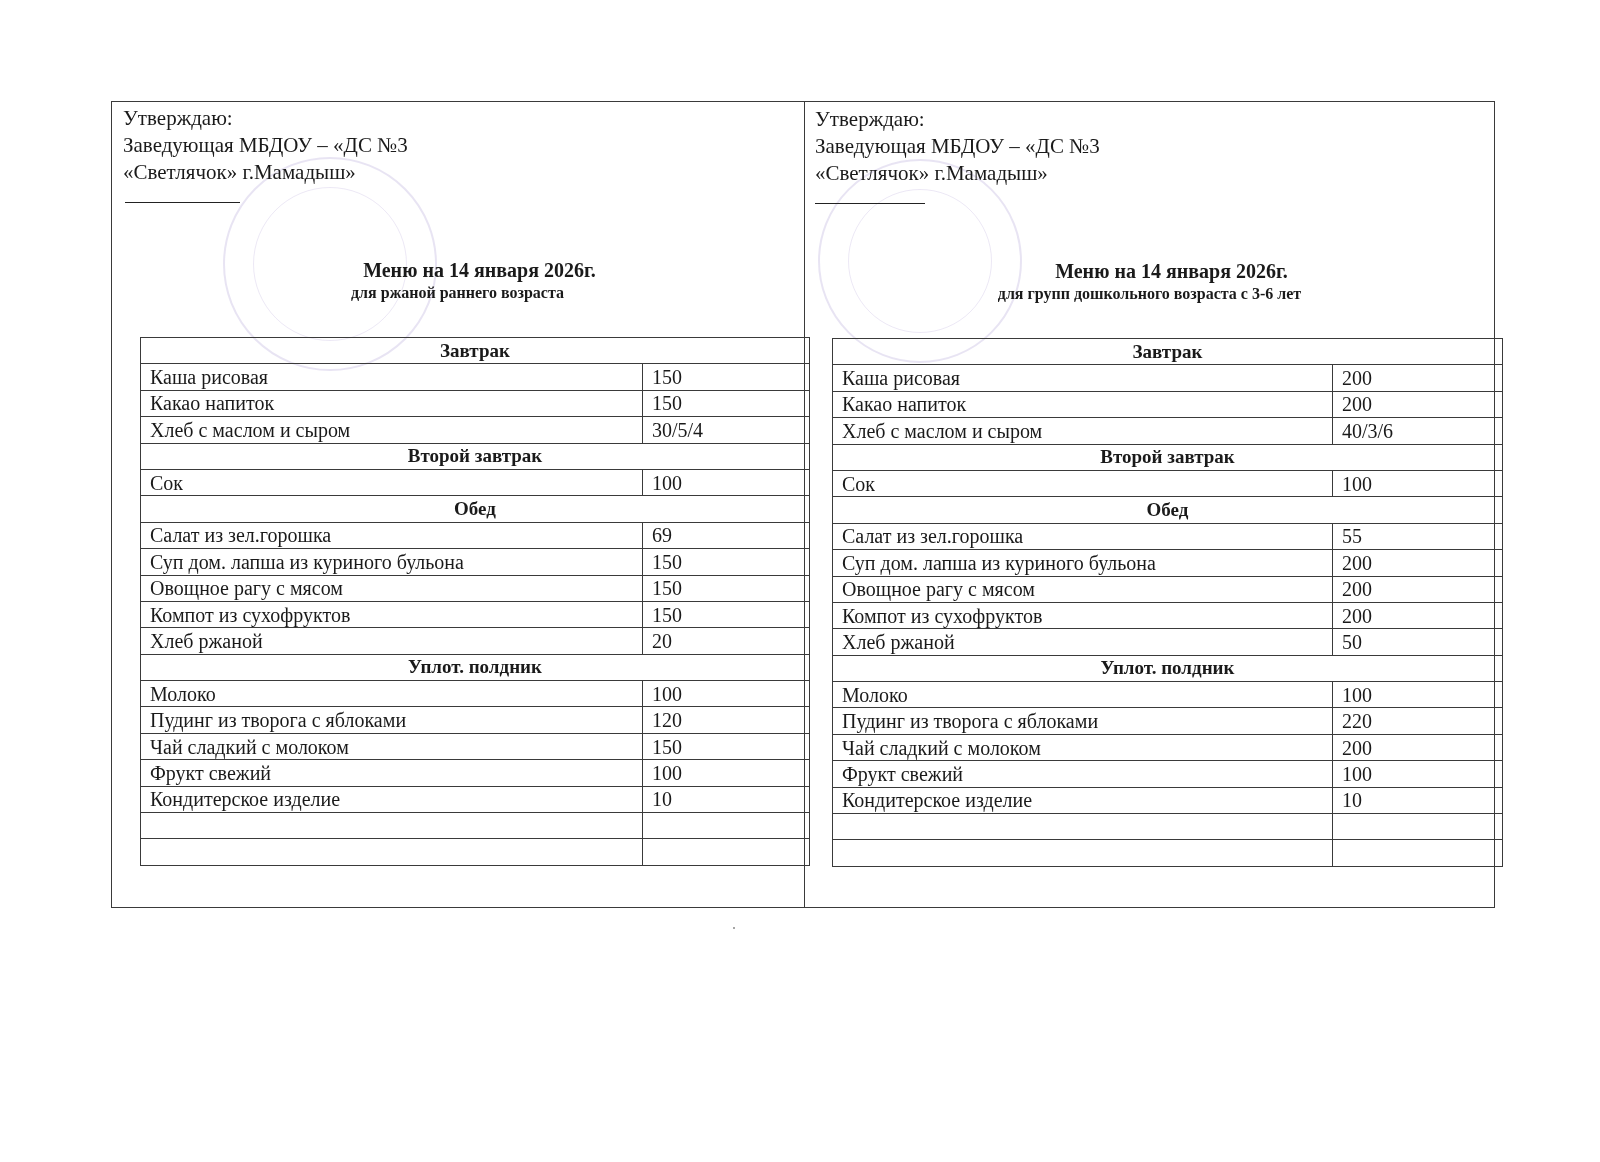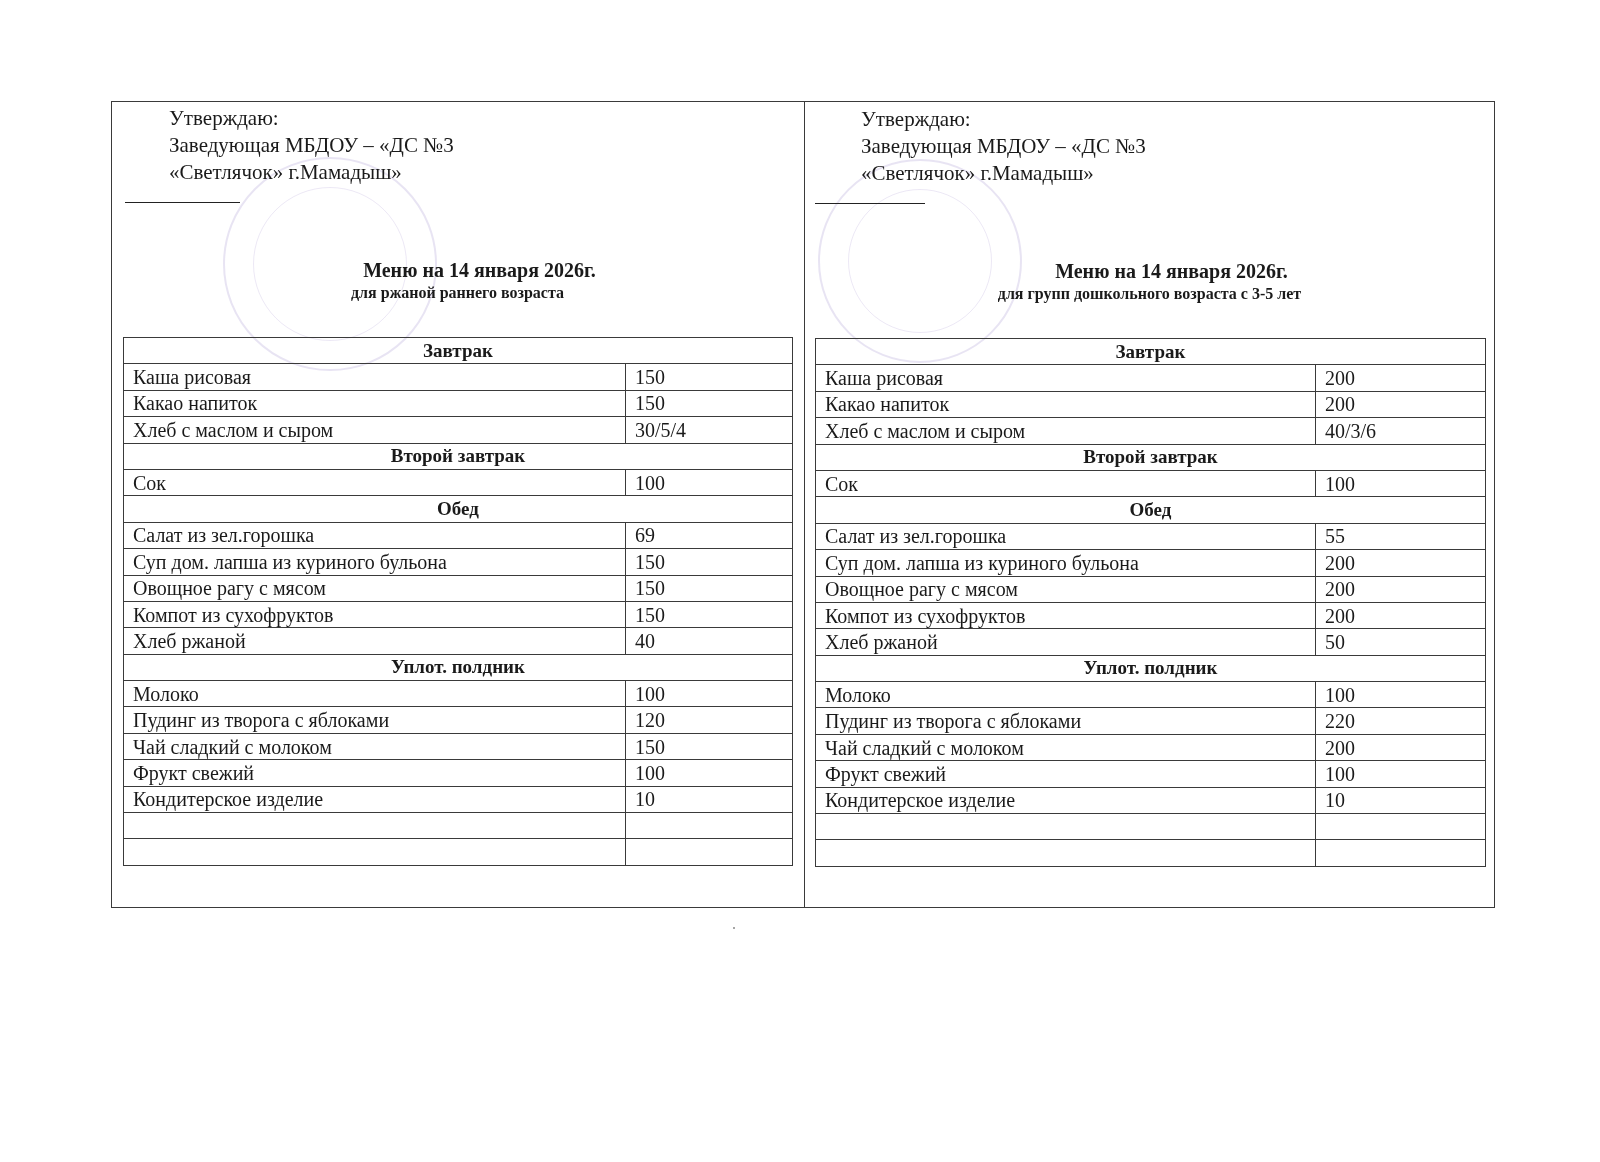--- a/index.html
+++ b/index.html
@@ -7,30 +7,30 @@
          font-family: "Liberation Serif", "DejaVu Serif", serif; color: #1a1a1a; }
   .frame { position: absolute; left: 111px; top: 101px; width: 1384px; height: 807px;
            border: 1.5px solid #3a3a3a; box-sizing: border-box; }
   .divider { position: absolute; left: 804px; top: 101px; width: 0; height: 807px;
              border-left: 1.5px solid #3a3a3a; }
   .panel { position: absolute; top: 101px; height: 807px; }
   .panel.left { left: 111px; width: 693px; }
   .panel.right { left: 804px; width: 691px; }
   .approve { position: absolute; left: 12px; top: 4px; font-size: 21px; line-height: 27px; }
   .approve.r { left: 11px; top: 5px; }
-  .approve div { white-space: nowrap; margin-left: 46px; }
+  .approve div { white-space: nowrap; }
   .sigline { position: absolute; left: 14px; top: 101px; width: 115px; border-top: 1.3px solid #222; }
   .sigline.r { left: 11px; top: 102px; width: 110px; }
   .stamp { position: absolute; border: 2px solid rgba(150,130,200,0.22); border-radius: 50%; }
   .stamp::after { content: ""; position: absolute; left: 28px; top: 28px; right: 28px; bottom: 28px;
                   border: 1.5px solid rgba(150,130,200,0.18); border-radius: 50%; }
   .title { position: absolute; left: 0; width: 100%; text-align: center; font-weight: bold; }
   .title .t1 { font-size: 20px; line-height: 24px; padding-left: 44px; }
   .title .t2 { font-size: 16px; line-height: 22px; }
-  table.menu { position: absolute; border-collapse: collapse; font-size: 20px; }
+  table.menu { position: absolute; border-collapse: collapse; font-size: 20px; margin-left: 17px; }
   table.menu td { border: 1.3px solid #3a3a3a; height: 25.4px; padding: 0 0 0 9px; line-height: 24px;
                   vertical-align: middle; white-space: nowrap; }
   table.menu td.sec { text-align: center; font-weight: bold; font-size: 19px; padding: 0; }
   table.menu td.val { padding-left: 9px; }
   .left table.menu { left: 12px; top: 236px; width: 670px; }
   .right table.menu { left: 11px; top: 237px; width: 671px; }
   .left table.menu td.name { width: 492px; }
   .right table.menu td.name { width: 490px; }
   .dot { position: absolute; left: 733px; top: 927px; width: 2px; height: 2px; background: #888; border-radius: 50%; }
 </style>
@@ -90,21 +90,21 @@
         <tr>
           <td class="name">Овощное рагу с мясом</td>
           <td class="val">150</td>
         </tr>
         <tr>
           <td class="name">Компот из сухофруктов</td>
           <td class="val">150</td>
         </tr>
         <tr>
           <td class="name">Хлеб ржаной</td>
-          <td class="val">40</td>
+          <td class="val">20</td>
         </tr>
         <tr>
           <td class="sec" colspan="2">Уплот. полдник</td>
         </tr>
         <tr>
           <td class="name">Молоко</td>
           <td class="val">100</td>
         </tr>
         <tr>
           <td class="name">Пудинг из творога с яблоками</td>
@@ -137,21 +137,21 @@
 <div class="panel right">
   <div class="stamp" style="left:14px; top:58px; width:200px; height:200px;"></div>
   <div class="approve r">
     <div>Утверждаю:</div>
     <div>Заведующая МБДОУ – «ДС №3</div>
     <div>«Светлячок» г.Мамадыш»</div>
   </div>
   <div class="sigline r"></div>
   <div class="title" style="top:158px;">
     <div class="t1">Меню на 14 января 2026г.</div>
-    <div class="t2">для групп дошкольного возраста с 3-5 лет</div>
+    <div class="t2">для групп дошкольного возраста с 3-6 лет</div>
   </div>
   <table class="menu">
     <tbody>
         <tr>
           <td class="sec" colspan="2">Завтрак</td>
         </tr>
         <tr>
           <td class="name">Каша рисовая</td>
           <td class="val">200</td>
         </tr>

